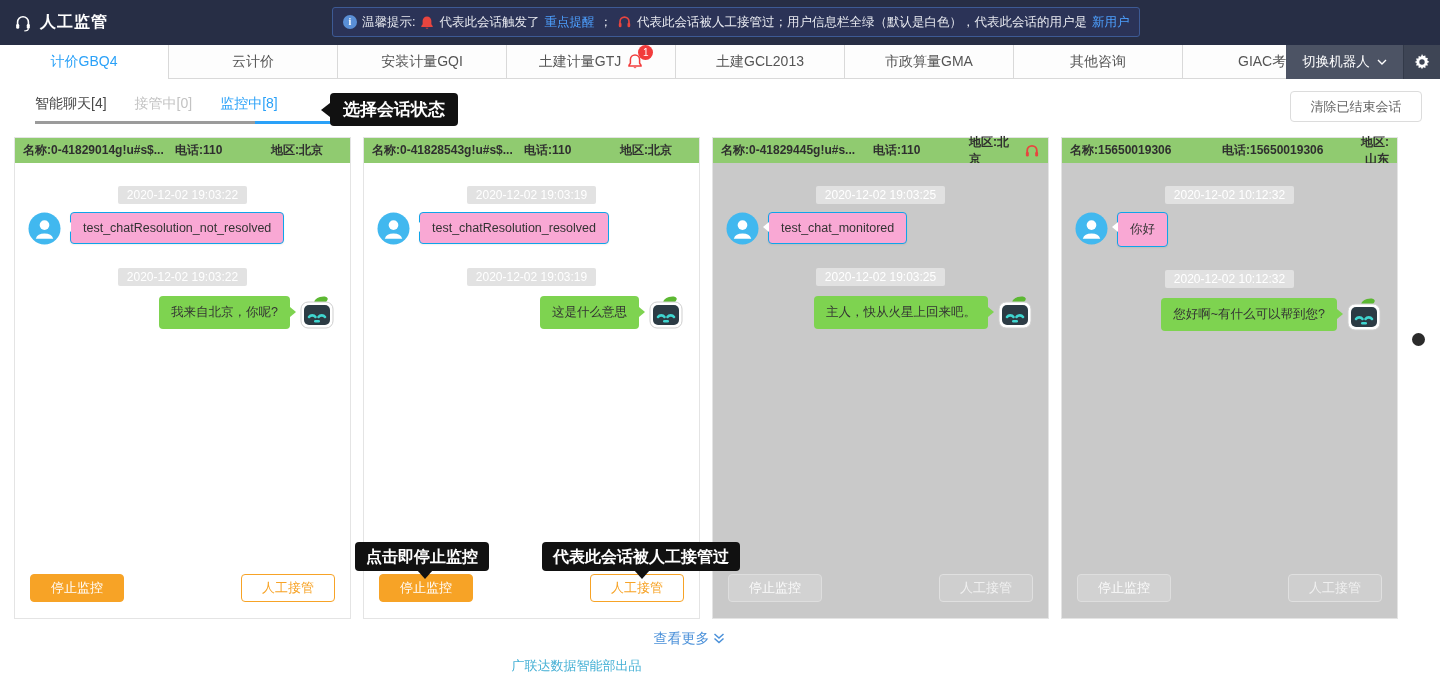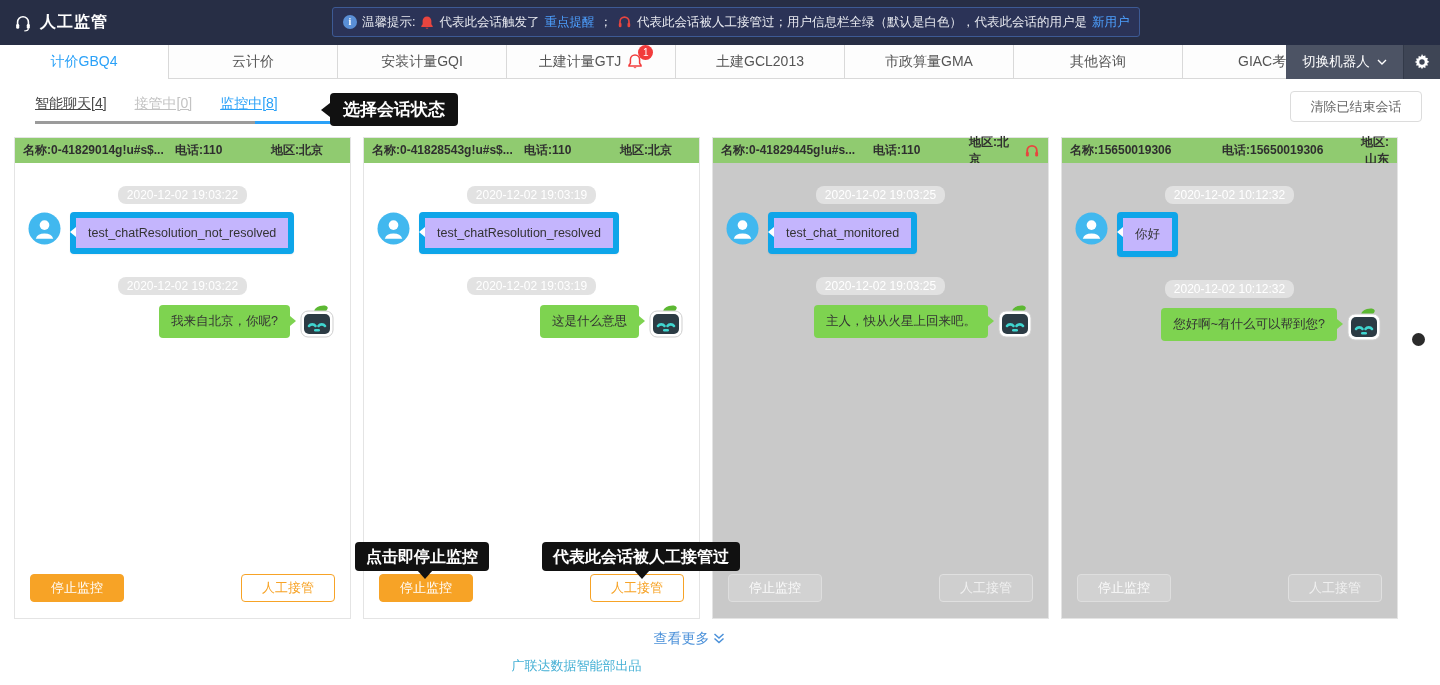--- a/index.html
+++ b/index.html
@@ -35,21 +35,21 @@
     text-align:center; padding:0 3px; }
   .robot-switcher { position:absolute; right:37px; top:45px; width:117px; height:34px;
     background:#4c5364; color:#fff; font-size:13.5px; display:flex; align-items:center;
     justify-content:center; gap:7px; cursor:pointer; }
   .gear-btn { position:absolute; right:0; top:45px; width:37px; height:34px;
     background:#3e4555; display:flex; align-items:center; justify-content:center; cursor:pointer;
     border-left:1px solid #333a49; }
   
   .session-bar { position:absolute; left:0; top:79px; width:1440px; height:56px; background:#fff; }
   .session-tabs { position:absolute; left:35px; top:16px; display:flex; gap:28px; font-size:14px; }
-  .session-tab { cursor:pointer; padding-bottom:9px; color:#4a4a4a;text-decoration:underline; }
+  .session-tab { cursor:pointer; padding-bottom:9px; color:#4a4a4a; }
   .session-tab.idle { color:#c3c3c3; }
   .session-tab.active { color:#2aa1f8; }
   .u-gray { position:absolute; left:35px; top:42px; width:220px; height:3px; background:#9b9b9b; }
   .u-blue { position:absolute; left:255px; top:42px; width:90px; height:3px; background:#2aa1f8; }
   .clear-btn { position:absolute; right:18px; top:12px; width:132px; height:31px;
     background:#fff; border:1px solid #dcdcdc; border-radius:4px; color:#666;
     font-size:13px; cursor:pointer; font-family:inherit; }
   
   .callout { position:absolute; background:#111; color:#fff; font-weight:bold;
     border-radius:4px; z-index:30; white-space:nowrap; }
@@ -72,28 +72,28 @@
     font-size:12px; font-weight:bold; color:#2f2f2f; padding:0 8px; gap:4px; }
   .ch-name { width:148px; overflow:hidden; white-space:nowrap; }
   .ch-phone { width:92px; overflow:hidden; white-space:nowrap; }
   .ch-region { flex:1; }
   .card-body { flex:1; padding-top:16px; overflow:hidden; }
   .card-footer { height:44px; display:flex; justify-content:space-between;
     align-items:flex-start; padding:0 15px; }
   .card.dimmed .card-body, .card.dimmed .card-footer { background:#c9c9c9; }
   .ts-row { text-align:center; margin:6px 0; }
   .ts { display:inline-block; background:#e2e2e2; color:#fff; font-size:12px;
-    padding:2px 9px; border-radius:8px; }
+    padding:2px 9px; border-radius:2px; }
   .card.dimmed .ts { background:rgba(255,255,255,.45); }
   .msg-row { display:flex; padding:0 13px; margin:8px 0 22px; }
   .msg-row.user { justify-content:flex-start; gap:9px; align-items:flex-start; }
   .msg-row.bot  { justify-content:flex-end;  gap:7px; align-items:center; }
   .bubble { position:relative; font-size:12.5px; color:#333; padding:8px 12px;
     border-radius:4px; max-width:240px; }
-  .bubble.white { background:#c4b5fd; border:6px solid #0ea5e9; box-shadow:0 1px 2px rgba(0,0,0,.06); }
+  .bubble.white { background:#f9a8d4; border:1px solid #0ea5e9; box-shadow:0 1px 2px rgba(0,0,0,.06); }
   .bubble.white::before { content:""; position:absolute; left:-6px; top:9px; width:0; height:0;
     border-top:5px solid transparent; border-bottom:5px solid transparent; border-right:6px solid #fff; }
   .bubble.green { background:#7ed350; }
   .bubble.green::after { content:""; position:absolute; right:-6px; top:11px; width:0; height:0;
     border-top:5px solid transparent; border-bottom:5px solid transparent; border-left:6px solid #7ed350; }
   .btn { height:28px; min-width:94px; border-radius:4px; font-size:13px; cursor:pointer;
     font-family:inherit; padding:0 14px; }
   .btn-stop { background:#f7a326; border:1px solid #f7a326; color:#fff; }
   .btn-take { background:#fff; border:1px solid #f7a326; color:#f7a326; }
   .card.dimmed .btn-stop { background:#d2d2d2; border-color:#dedede; color:#fbfbfb; }

